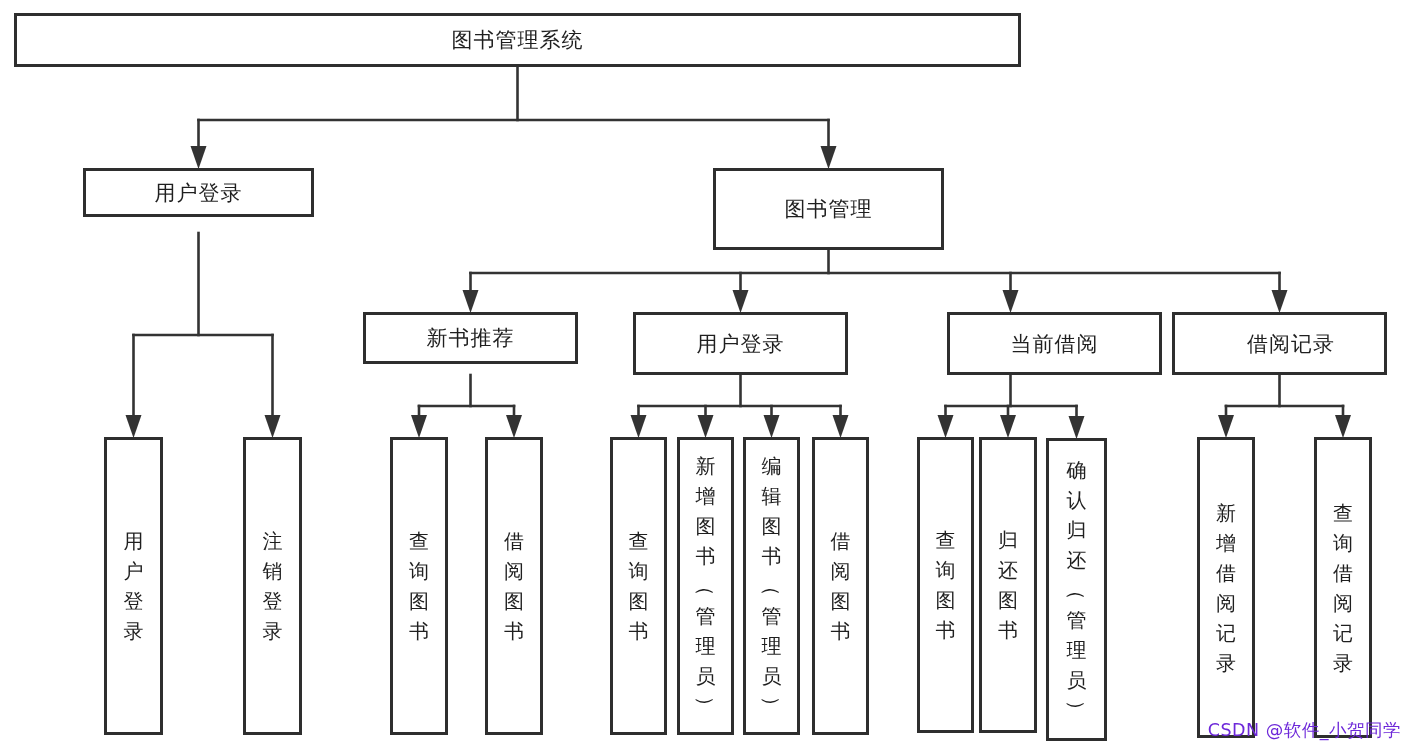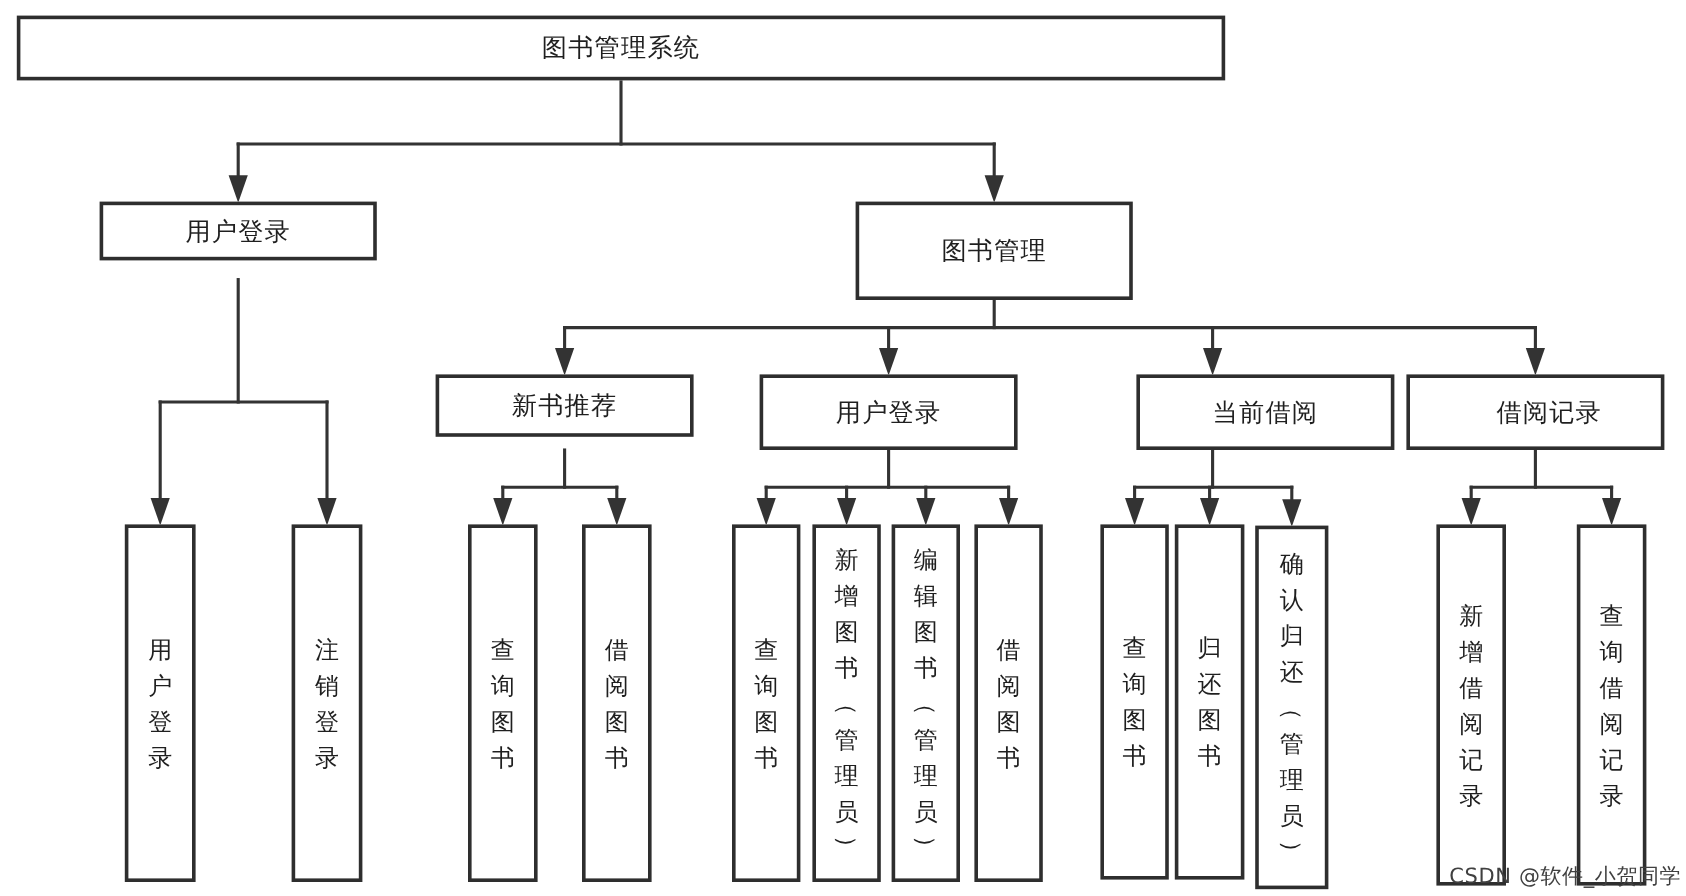--- a/index.html
+++ b/index.html
@@ -68,21 +68,21 @@
     font-size: 17.5px;
     letter-spacing: 0.5px;
     white-space: nowrap;
     z-index: 10;
   }
 </style>
 </head>
 <body>
 
 <div id="stage">
-  <div id="watermark" style="color: #404040;">CSDN @软件_小贺同学</div>
+  <div id="watermark" style="color: #6d28d9;">CSDN @软件_小贺同学</div>
 <svg id="connector-layer" viewBox="0 0 1405 747">
       <line x1="517.5" y1="67" x2="517.5" y2="120" stroke="#333333" stroke-width="2.6" stroke-linecap="square"></line>
       <line x1="198.5" y1="120" x2="828.5" y2="120" stroke="#333333" stroke-width="2.6" stroke-linecap="square"></line>
       <line x1="198.5" y1="120" x2="198.5" y2="150" stroke="#333333" stroke-width="2.6" stroke-linecap="square"></line>
       <polygon points="190.5,146 206.5,146 198.5,169" fill="#333333"></polygon>
       <line x1="828.5" y1="120" x2="828.5" y2="150" stroke="#333333" stroke-width="2.6" stroke-linecap="square"></line>
       <polygon points="820.5,146 836.5,146 828.5,169" fill="#333333"></polygon>
       <line x1="198.5" y1="233" x2="198.5" y2="335" stroke="#333333" stroke-width="2.6" stroke-linecap="square"></line>
       <line x1="133.5" y1="335" x2="272.5" y2="335" stroke="#333333" stroke-width="2.6" stroke-linecap="square"></line>
       <line x1="133.5" y1="335" x2="133.5" y2="419" stroke="#333333" stroke-width="2.6" stroke-linecap="square"></line>

